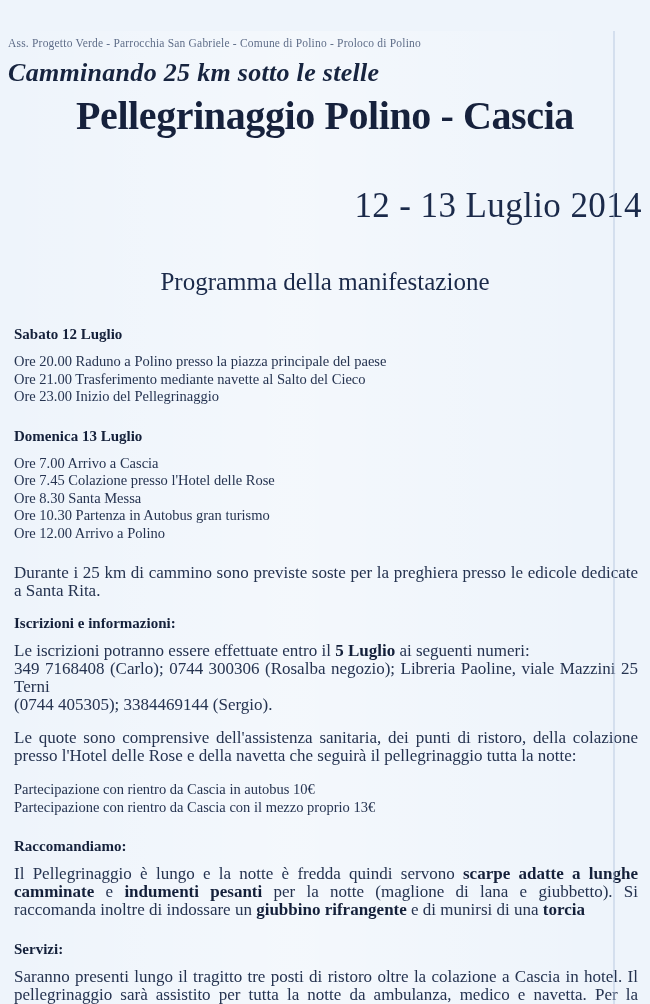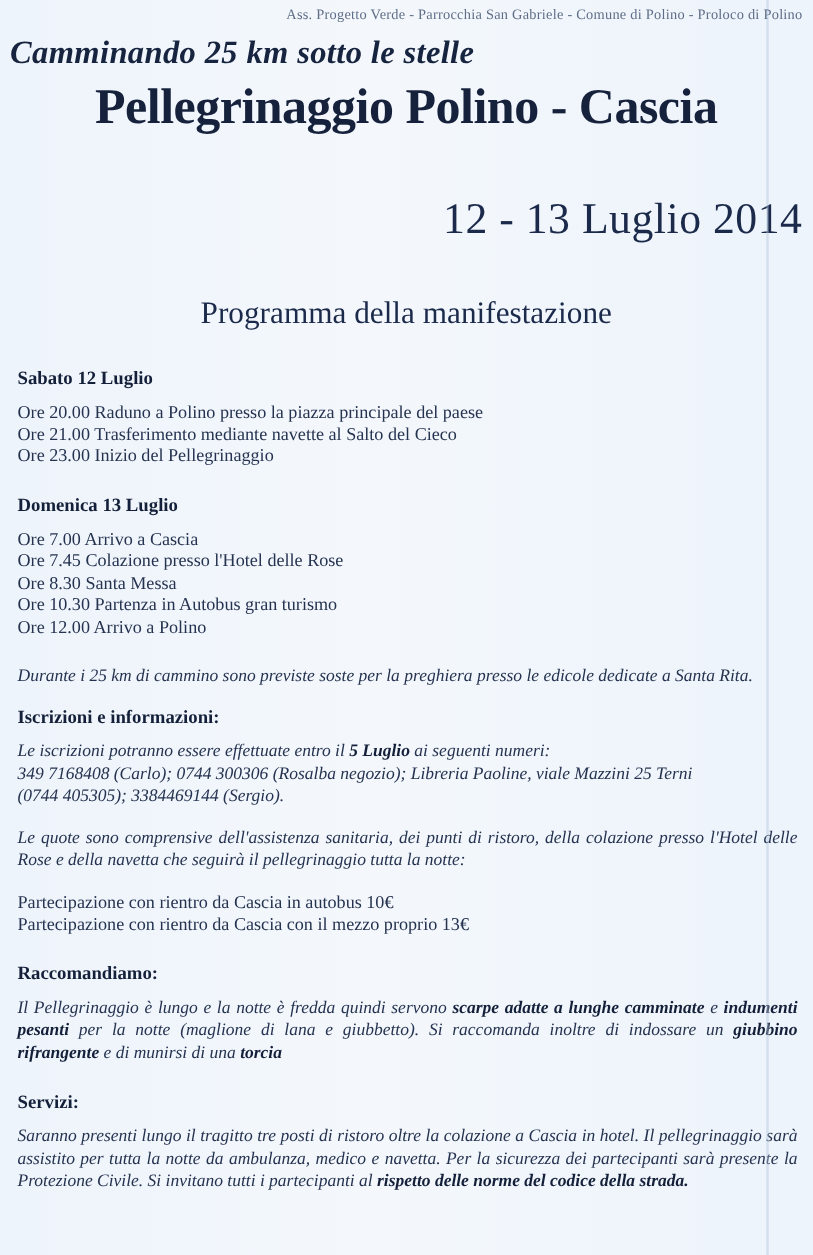--- a/index.html
+++ b/index.html
@@ -29,26 +29,27 @@
     position: absolute;
     top: 0;
     bottom: 0;
     width: 2px;
     background: rgba(180,198,222,0.45);
     pointer-events: none;
   }
   .seam.right { right: 35px; }
 
   .org-line {
-    text-align: right;
+    text-align: left;
     font-size: 11.5px;
     letter-spacing: 0.2px;
     color: #4a5a78;
     padding-top: 6px;
     opacity: 0.88;
+    margin-top: 31px;
   }
   .tagline {
     text-align: left;
     font-style: italic;
     font-weight: bold;
     font-size: 26px;
     color: #17243f;
     margin-top: 9px;
     letter-spacing: 0.3px;
   }
@@ -87,25 +88,24 @@
   .sched {
     font-size: 14.5px;
     line-height: 17.5px;
     color: #253350;
   }
   .sched div { white-space: nowrap; }
   .gap-lg { height: 22px; }
   .gap-md { height: 15px; }
 
   .para {
-    font-size: 14px;
+    font-size: 17px;
     line-height: 18px;
     color: #253350;
     text-align: justify;
-    font-style: italic;
   }
   .para.tight { text-align: justify; }
   .para b, .sec-head-inline b { font-weight: bold; color: #14203a; }
 
   .price-line {
     font-size: 14.5px;
     line-height: 18px;
     color: #253350;
   }
 </style>

